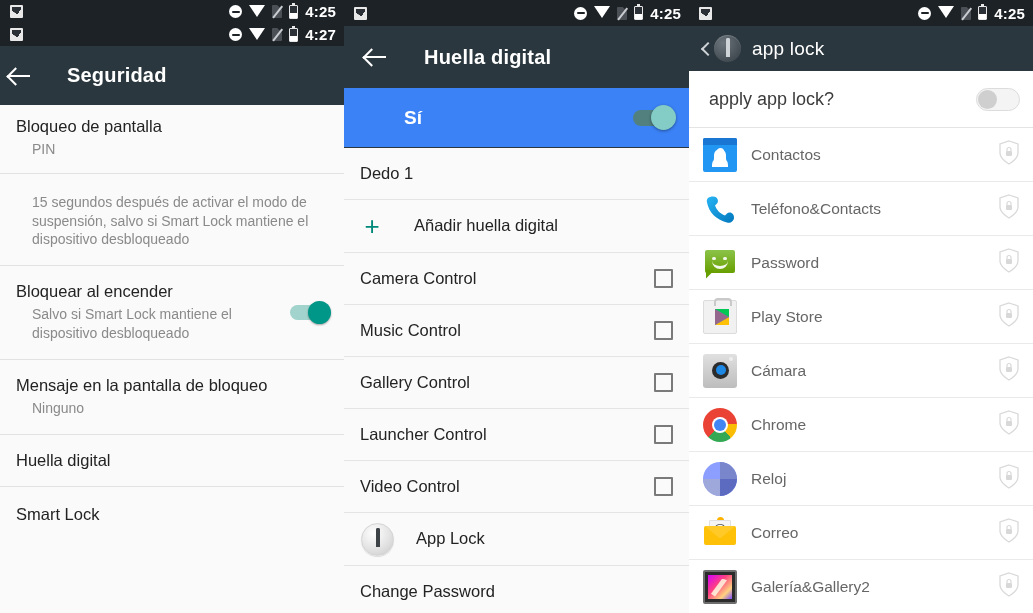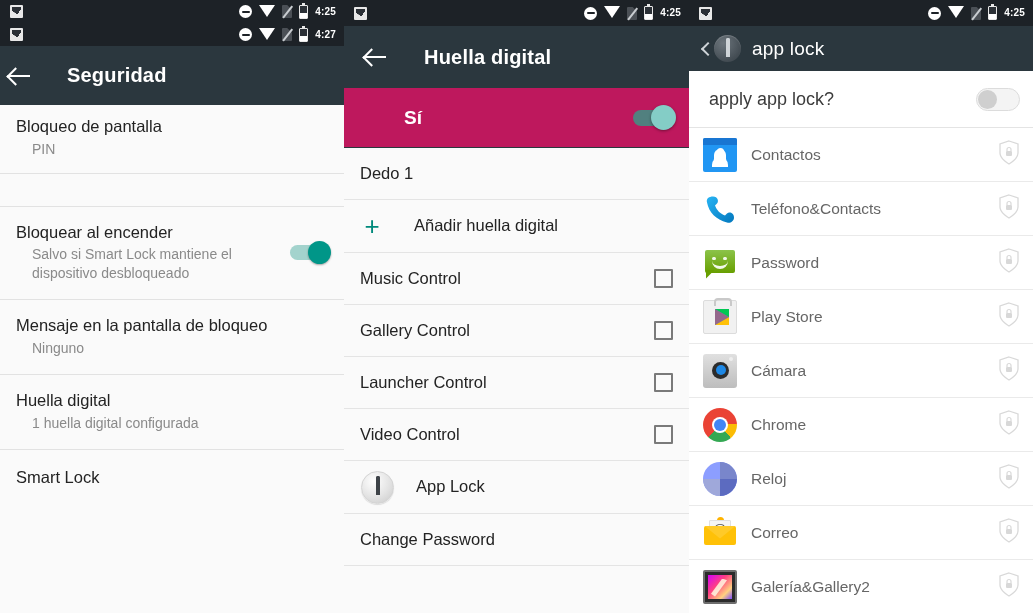--- a/index.html
+++ b/index.html
@@ -22,21 +22,21 @@
   .statusbar {
     background: #1d2227;
     height: 23px;
     display: flex;
     align-items: center;
     padding: 0 8px 0 10px;
     color: #ffffff;
   }
   .statusbar .sb-left { display: flex; align-items: center; gap: 5px; }
   .statusbar .sb-right { margin-left: auto; display: flex; align-items: center; gap: 7px; }
-  .sb-time { font-size: 10px; font-weight: bold; letter-spacing: .2px; line-height: 1; }
+  .sb-time { font-size: 15px; font-weight: bold; letter-spacing: .2px; line-height: 1; }
 
   .ic { display: inline-block; }
   
   .ic-shot { width: 13px; height: 13px; border: 2px solid #e8e8e8; border-radius: 1px; position: relative; background: #2b3036; }
   .ic-shot::after {
     content: ""; position: absolute; left: 0px; bottom: 0px; width: 9px; height: 5px;
     background:
       linear-gradient(to top right, #e8e8e8 48%, transparent 50%);
   }
   .ic-shot::before {
@@ -125,21 +125,21 @@
   .switch-on {
     width: 38px; height: 15px; border-radius: 8px; background: #a3d3cd; position: relative; flex: 0 0 auto; margin-left: 12px; cursor: pointer;
   }
   .switch-on::after {
     content: ""; position: absolute; right: -3px; top: -4px; width: 23px; height: 23px; border-radius: 50%;
     background: #009688; box-shadow: 0 1px 2px rgba(0,0,0,.35);
   }
 
   
   .yes-bar {
-    background: #be185d; height: 60px; display: flex; align-items: center;
+    background: #3b82f6; height: 60px; display: flex; align-items: center;
     padding: 0 16px 0 0; border-bottom: 1px solid #2b373e;
   }
   .yes-label { color: #ffffff; font-size: 19px; font-weight: bold; margin-left: 60px; }
   .switch-on-light {
     width: 40px; height: 16px; border-radius: 8px; background: #51807f; position: relative; margin-left: auto; flex: 0 0 auto; cursor: pointer;
   }
   .switch-on-light::after {
     content: ""; position: absolute; right: -3px; top: -5px; width: 25px; height: 25px; border-radius: 50%;
     background: #84cdc6; box-shadow: 0 1px 3px rgba(0,0,0,.4);
   }
@@ -292,20 +292,21 @@
       <div class="row p1-row" style="border-bottom:none;padding-top:12px;">
         <div class="row-col">
           <span class="row-title">Bloqueo de pantalla</span>
           <span class="row-sub">PIN</span>
         </div>
       </div>
       <div class="p1-divider"></div>
 
       <div class="row p1-row" style="border-bottom:none;padding-top:16px;padding-bottom:16px;">
         <div class="row-col">
+          <span class="row-sub">15 segundos después de activar el modo de suspensión, salvo si Smart Lock mantiene el dispositivo desbloqueado</span>
         </div>
       </div>
       <div class="p1-divider"></div>
 
       <div class="row p1-row" style="border-bottom:none;padding-top:16px;padding-bottom:16px;">
         <div class="row-col">
           <span class="row-title">Bloquear al encender</span>
           <span class="row-sub">Salvo si Smart Lock mantiene el dispositivo desbloqueado</span>
         </div>
         <span class="switch-on"></span>
@@ -316,21 +317,20 @@
         <div class="row-col">
           <span class="row-title">Mensaje en la pantalla de bloqueo</span>
           <span class="row-sub">Ninguno</span>
         </div>
       </div>
       <div class="p1-divider"></div>
 
       <div class="row p1-row" style="border-bottom:none;padding-top:16px;padding-bottom:16px;">
         <div class="row-col">
           <span class="row-title">Huella digital</span>
-          <span class="row-sub">1 huella digital configurada</span>
         </div>
       </div>
       <div class="p1-divider"></div>
 
       <div class="row p1-row" style="border-bottom:none;padding-top:18px;padding-bottom:26px;">
         <div class="row-col">
           <span class="row-title">Smart Lock</span>
         </div>
       </div>
 
@@ -366,20 +366,24 @@
 
       <div class="row p2-row">
         <span class="row-title">Dedo 1</span>
       </div>
 
       <div class="row p2-row p2-row-tall" style="padding-left:15px;">
         <span class="plus-icon">+</span>
         <span class="row-title">Añadir huella digital</span>
       </div>
 
+      <div class="row p2-row">
+        <span class="row-title">Camera Control</span>
+        <span class="checkbox"></span>
+      </div>
 
       <div class="row p2-row">
         <span class="row-title">Music Control</span>
         <span class="checkbox"></span>
       </div>
 
       <div class="row p2-row">
         <span class="row-title">Gallery Control</span>
         <span class="checkbox"></span>
       </div>

